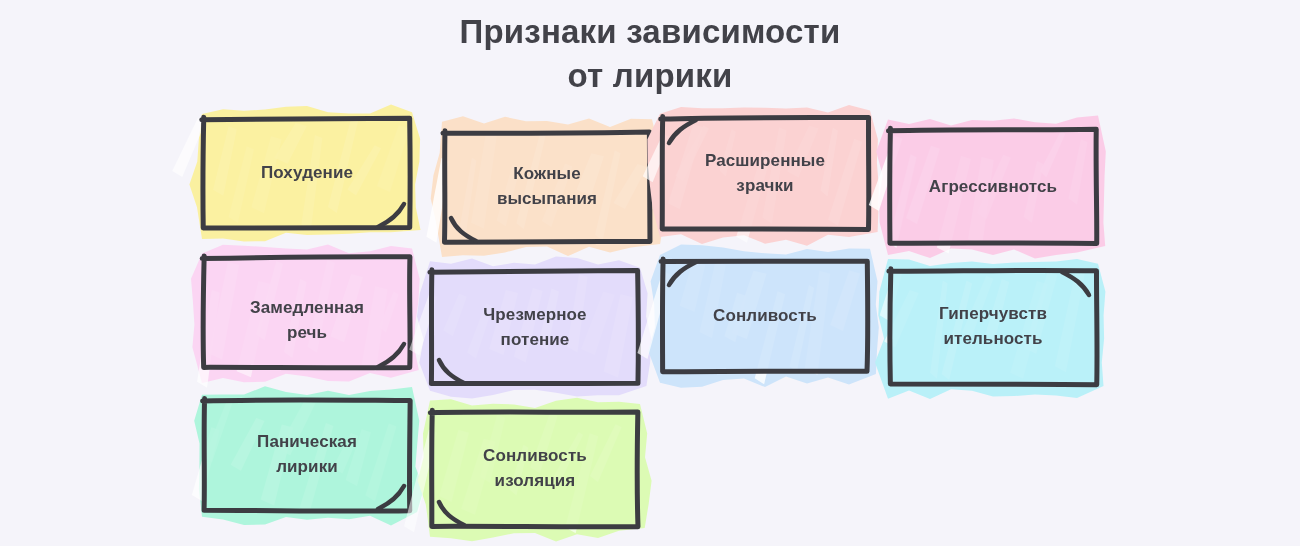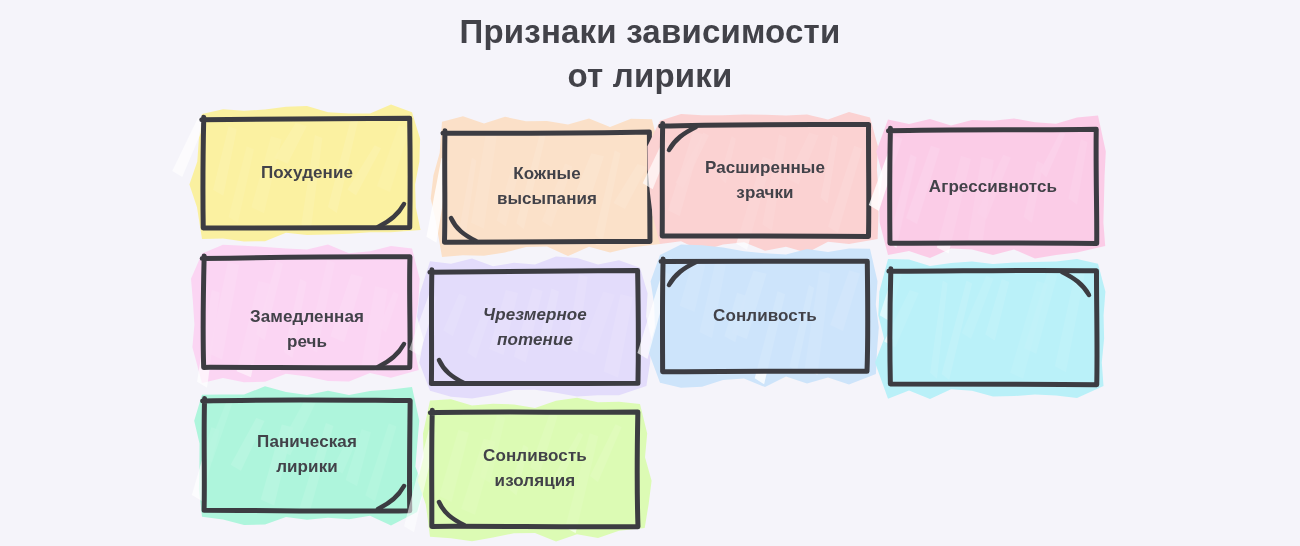--- a/index.html
+++ b/index.html
@@ -117,21 +117,21 @@
               <path d="M 195.4352003973305 34.122274497935805 L 205.05789954919172 37.122274497935805 L 183.0107481214318 78.93148775473375 L 171.38804896957058 72.93148775473375 Z" fill="#ffffff" opacity="0.7728704408489824"></path>
             </g>
             <rect x="1" y="1" width="208" height="112" fill="#fbe0c8" opacity="0.88"></rect>
           </g>
           <path d="M 0.9795539160068651 3.3626684438089547 C 63 3.345174686000845, 136.5 3.345082664997394, 207.36853812785682 1.9865465879315014 C 207.53350715197948 39.9, 208.0029338751481 79.8, 207.96271723808042 111.5203257010042 C 138.6 111.45165444296008, 67.2 111.7625024646637, 2.479553916006865 112.29871038053996 C 3.457603965194527 77.52000000000001, 2.166731566811662 37.620000000000005, 2.979553916006865 0.8626684438089547" fill="none" stroke="#3c3c42" stroke-width="5" stroke-linecap="round" stroke-linejoin="round"></path>
           <path d="M 34 111 C 22 105, 14 99, 9 88" fill="none" stroke="#3c3c42" stroke-width="4.5" stroke-linecap="round"></path>
         </svg>
         <div class="card-label" style="left:14px; top:14px; width:210px; height:114px;">Кожные
 высыпания</div>
       </div>
-      <div class="card" style="left: 646px; top: 109px; width: 238px; height: 144px; text-decoration: underline;">
+      <div class="card" style="left: 646px; top: 102px; width: 238px; height: 144px; text-decoration: underline;">
         <svg width="238" height="144" viewBox="-14 -14 238 144">
           <g>
             <path d="M 0.0 -2.3 L 21.0 -8.9 L 42.0 -7.7 L 63.0 -7.8 L 84.0 -8.4 L 105.0 -8.2 L 126.0 -7.6 L 147.0 -8.6 L 168.0 -3.6 L 189.0 -10.9 L 210.0 -5.6 L 217.9 23.2 L 216.9 46.4 L 218.7 69.6 L 218.5 92.8 L 217.6 116.0 L 189.0 121.0 L 168.0 118.7 L 147.0 129.7 L 126.0 123.8 L 105.0 127.7 L 84.0 119.3 L 63.0 121.5 L 42.0 127.9 L 21.0 118.2 L 0.0 120.9 L -7.3 92.8 L -10.1 69.6 L -12.4 46.4 L -12.6 23.2 Z" fill="#fbd2d2"></path>
             <g>
               <path d="M 2.8683433950583854 17.948248338129602 L 10.884591182120694 20.948248338129602 L -7.343843723501866 66.18011887494485 L -17.360091510564175 60.18011887494485 Z" fill="#ffffff" opacity="0.6598082416316571"></path>
               <path d="M 33.21807700415894 8.321637711526488 L 42.9310690177894 11.321637711526488 L 19.68742978962831 93.27538928305302 L 7.974437775997856 87.27538928305302 Z" fill="#ffffff" opacity="0.7153490778434548"></path>
               <path d="M 43.54476141142171 9.52570523553128 L 48.91949713315768 12.52570523553128 L 22.93324302223813 65.60312368782527 L 15.558507300502164 59.603123687825274 Z" fill="#ffffff" opacity="0.6962809259502971"></path>
               <path d="M 71.74094598436817 12.898246661516136 L 75.79187563927088 15.898246661516136 L 65.778155961333 60.4083536655161 L 59.72722630643028 54.4083536655161 Z" fill="#ffffff" opacity="0.6440852046423453"></path>
               <path d="M 102.93477475171422 33.784831240051275 L 111.70858165128955 36.784831240051275 L 86.99363439157011 126.64833261378887 L 76.21982749199478 120.64833261378887 Z" fill="#ffffff" opacity="0.5463444658986707"></path>
               <path d="M 119.12429608229947 11.620110284779324 L 126.58135523188984 14.620110284779324 L 111.89439150541497 107.46503037745602 L 102.4373323558246 101.46503037745602 Z" fill="#ffffff" opacity="0.6268627368396732"></path>
@@ -181,21 +181,21 @@
               <path d="M 125.39251760895598 3.7929670589724247 L 132.84902998185626 6.792967058972424 L 115.0255142092011 96.66398027287237 L 105.56900183630083 90.66398027287237 Z" fill="#ffffff" opacity="0.5400237031420914"></path>
               <path d="M 149.13524540433218 17.890649044486366 L 160.8942208615078 20.890649044486366 L 142.13166114141387 86.35759432240165 L 128.37268568423826 80.35759432240165 Z" fill="#ffffff" opacity="0.6824653306346995"></path>
               <path d="M 173.12586487655142 30.2638284574671 L 185.53292461999965 33.2638284574671 L 173.98690124972435 115.12051411322366 L 159.57984150627613 109.12051411322366 Z" fill="#ffffff" opacity="0.5003258791289533"></path>
               <path d="M 191.7487969442725 35.61649001249717 L 196.62540607585143 38.61649001249717 L 183.98170134609722 76.69899821507651 L 177.1050922145183 70.69899821507651 Z" fill="#ffffff" opacity="0.516307757879894"></path>
             </g>
             <rect x="1" y="1" width="208" height="112" fill="#fbd5f3" opacity="0.88"></rect>
           </g>
           <path d="M 0.167969133395673 2.557233448892118 C 63 1.4357896518761195, 136.5 0.4513473420416445, 207.92258486447165 0.8720469220746744 C 206.91891104240798 39.9, 208.7766739047381 79.8, 207.74504032730593 111.3838236500824 C 138.6 112.2699251893162, 67.2 111.29239679113253, 1.667969133395673 111.3769267385145 C 0.6829378230338337 77.52000000000001, 1.2467521994810107 37.620000000000005, 2.167969133395673 0.05723344889211779" fill="none" stroke="#3c3c42" stroke-width="5" stroke-linecap="round" stroke-linejoin="round"></path>
           <path d="M 176 111 C 188 105, 196 99, 202 88" fill="none" stroke="#3c3c42" stroke-width="4.5" stroke-linecap="round"></path>
         </svg>
-        <div class="card-label" style="left:14px; top:31px; width:210px; height:114px;">Замедленная
+        <div class="card-label" style="left:14px; top:22px; width:210px; height:114px;">Замедленная
 речь</div>
       </div>
       <div class="card" style="left: 416px; top: 256px; width: 238px; height: 144px;">
         <svg width="238" height="144" viewBox="-14 -14 238 144">
           <g>
             <path d="M 0.0 -8.8 L 21.0 -6.3 L 42.0 -11.6 L 63.0 -3.7 L 84.0 -7.2 L 105.0 -5.6 L 126.0 -13.5 L 147.0 -11.9 L 168.0 -5.4 L 189.0 -9.7 L 210.0 -2.3 L 217.6 23.2 L 216.1 46.4 L 221.5 69.6 L 220.1 92.8 L 216.4 116.0 L 189.0 125.2 L 168.0 125.2 L 147.0 126.5 L 126.0 122.8 L 105.0 119.7 L 84.0 120.1 L 63.0 124.9 L 42.0 128.5 L 21.0 126.8 L 0.0 120.8 L -10.7 92.8 L -6.4 69.6 L -13.0 46.4 L -10.2 23.2 Z" fill="#e3dcfb"></path>
             <g>
               <path d="M -0.8309494003941764 23.79658806096445 L 7.176308531478334 26.79658806096445 L -10.74422806105039 85.5505417738208 L -20.7514859929229 79.5505417738208 Z" fill="#ffffff" opacity="0.5100313030975231"></path>
               <path d="M 29.177886163050204 23.683389400246917 L 36.648955743432936 26.683389400246917 L 22.784406132795297 66.17244189867046 L 13.313336552412563 60.172441898670456 Z" fill="#ffffff" opacity="0.6637431459862209"></path>
               <path d="M 55.908908591520884 33.46348870532913 L 62.711789488524 36.46348870532913 L 45.929591611893464 88.37797165790386 L 37.12671071489035 82.37797165790386 Z" fill="#ffffff" opacity="0.5962452895671551"></path>
@@ -204,21 +204,21 @@
               <path d="M 121.52662836902459 18.539210377316188 L 128.98286735357982 21.539210377316188 L 117.59107556155982 80.46724416891789 L 108.13483657700459 74.46724416891789 Z" fill="#ffffff" opacity="0.8466041864562819"></path>
               <path d="M 149.06247189181155 4.021878588369003 L 157.54003168459985 7.021878588369003 L 147.45654300409979 82.52951900017403 L 136.9789832113115 76.52951900017403 Z" fill="#ffffff" opacity="0.7448770128608467"></path>
               <path d="M 173.25157233257923 21.79369108560839 L 184.86484009573687 24.79369108560839 L 164.7242384736652 85.01650643542084 L 151.11097071050756 79.01650643542084 Z" fill="#ffffff" opacity="0.5238767377090424"></path>
               <path d="M 190.51999579325317 24.374817315987144 L 202.8145749222623 27.374817315987144 L 187.9720190893598 107.44737601476477 L 173.67743996035068 101.44737601476477 Z" fill="#ffffff" opacity="0.7807868637198461"></path>
             </g>
             <rect x="1" y="1" width="208" height="114" fill="#e3dcfb" opacity="0.88"></rect>
           </g>
           <path d="M -0.1025591274747244 2.2887551172531726 C 63 1.5993279742070734, 136.5 1.086768901801453, 207.6072671097771 0.5005470334557323 C 208.41404567334246 40.599999999999994, 208.53458724770192 81.19999999999999, 207.9724813571875 113.33832296644181 C 138.6 113.676015437698, 67.2 113.13569489995548, 1.3974408725252756 113.60299885808769 C 1.9580491100047241 78.88000000000001, 0.9400924103707935 38.28, 1.8974408725252756 -0.21124488274682762" fill="none" stroke="#3c3c42" stroke-width="5" stroke-linecap="round" stroke-linejoin="round"></path>
           <path d="M 34 113 C 22 107, 14 101, 9 90" fill="none" stroke="#3c3c42" stroke-width="4.5" stroke-linecap="round"></path>
         </svg>
-        <div class="card-label" style="left:14px; top:14px; width:210px; height:116px;font-style:italic;">Чрезмерное
+        <div class="card-label" style="left:14px; top:14px; width:210px; height:116px;">Чрезмерное
 потение</div>
       </div>
       <div class="card" style="left: 646px; top: 244px; width: 238px; height: 144px; text-decoration: underline;">
         <svg width="238" height="144" viewBox="-14 -14 238 144">
           <g>
             <path d="M 0.0 -2.9 L 21.0 -13.4 L 42.0 -12.8 L 63.0 -10.4 L 84.0 -6.8 L 105.0 -4.7 L 126.0 -3.4 L 147.0 -8.9 L 168.0 -6.0 L 189.0 -9.4 L 210.0 -9.3 L 217.5 23.2 L 215.8 46.4 L 218.8 69.6 L 217.0 92.8 L 215.9 116.0 L 189.0 126.6 L 168.0 119.4 L 147.0 125.4 L 126.0 118.5 L 105.0 129.1 L 84.0 120.4 L 63.0 122.1 L 42.0 128.7 L 21.0 129.7 L 0.0 124.8 L -11.8 92.8 L -5.1 69.6 L -5.8 46.4 L -9.4 23.2 Z" fill="#cde4fa"></path>
             <g>
               <path d="M 2.6026196699613884 13.37270129614761 L 10.6068809834373 16.37270129614761 L -12.544356173877006 100.90068274425406 L -22.548617487352917 94.90068274425406 Z" fill="#ffffff" opacity="0.6934389903614661"></path>
               <path d="M 32.49782255152037 4.057306618296827 L 45.22158465694783 7.057306618296827 L 34.483398252151346 53.65812610225577 L 19.75963614672388 47.65812610225577 Z" fill="#ffffff" opacity="0.6465411687004763"></path>
               <path d="M 55.36362431604753 4.322749844643055 L 65.64255360620334 7.322749844643055 L 51.928374474335804 80.1162543072144 L 39.649445184179996 74.1162543072144 Z" fill="#ffffff" opacity="0.6795667441604349"></path>
@@ -249,20 +249,22 @@
               <path d="M 113.79484988916185 10.964448544163677 L 121.25054209702698 13.964448544163677 L 106.7221982588267 72.5924335978389 L 97.26650605096157 66.5924335978389 Z" fill="#ffffff" opacity="0.7597651527586999"></path>
               <path d="M 148.91692486677033 12.996881753091591 L 159.83165333497493 15.996881753091591 L 135.1063067187614 110.84195453973668 L 122.1915782505568 104.84195453973668 Z" fill="#ffffff" opacity="0.5197003771501597"></path>
               <path d="M 159.5029872381156 3.8568987900176075 L 169.52867104069205 6.856898790017608 L 148.1989129224782 86.02726404596797 L 136.17322911990175 80.02726404596797 Z" fill="#ffffff" opacity="0.5709784548692205"></path>
               <path d="M 188.0623934912145 0.6528355279684398 L 197.1929126067021 3.6528355279684397 L 177.95265456750303 104.2193686415808 L 166.82213545201543 98.2193686415808 Z" fill="#ffffff" opacity="0.6097450750737871"></path>
             </g>
             <rect x="1" y="1" width="208" height="116" fill="#b9f0f8" opacity="0.88"></rect>
           </g>
           <path d="M 0.8563843514829728 3.2517984546737733 C 63 3.426404619567473, 136.5 1.4576120209019745, 208.47663160108647 2.857547257661398 C 208.50431493386097 41.3, 209.55041393432805 82.6, 208.72736341709026 116.7473215998591 C 138.6 115.98819593516009, 67.2 116.32229111829986, 2.3563843514829728 115.95514309718752 C 1.608271682596087 80.24000000000001, 1.8267728328488513 38.940000000000005, 2.8563843514829728 0.7517984546737733" fill="none" stroke="#3c3c42" stroke-width="5" stroke-linecap="round" stroke-linejoin="round"></path>
           <path d="M 174 4 C 186 10, 195 16, 201 27" fill="none" stroke="#3c3c42" stroke-width="4.5" stroke-linecap="round"></path>
         </svg>
+        <div class="card-label" style="left:14px; top:14px; width:210px; height:118px;">Гиперчувств
+ительность</div>
       </div>
       <div class="card" style="left: 188px; top: 384px; width: 238px; height: 142px;">
         <svg width="238" height="142" viewBox="-14 -14 238 142">
           <g>
             <path d="M 0.0 -3.2 L 21.0 -3.6 L 42.0 -3.4 L 63.0 -11.7 L 84.0 -6.0 L 105.0 -3.0 L 126.0 -7.3 L 147.0 -3.1 L 168.0 -7.1 L 189.0 -8.6 L 210.0 -11.1 L 217.3 22.8 L 215.3 45.6 L 213.4 68.4 L 221.7 91.2 L 215.1 114.0 L 189.0 127.4 L 168.0 117.8 L 147.0 121.3 L 126.0 119.8 L 105.0 121.7 L 84.0 119.0 L 63.0 126.4 L 42.0 127.1 L 21.0 121.5 L 0.0 118.8 L -3.1 91.2 L -2.6 68.4 L -2.5 45.6 L -7.8 22.8 Z" fill="#aef5dc"></path>
             <g>
               <path d="M 9.469757810672519 29.13380833925103 L 17.468025887355232 32.13380833925103 L -0.14461239207965804 103.1119825231675 L -10.142880468762371 97.1119825231675 Z" fill="#ffffff" opacity="0.7102543647263705"></path>
               <path d="M 25.137695321941464 1.8919489842392028 L 30.36684246907648 4.891948984239203 L 9.88138246851171 64.61588255211328 L 2.6522353213766934 58.61588255211328 Z" fill="#ffffff" opacity="0.6121372141289871"></path>
               <path d="M 54.27305576510081 19.931595051671934 L 62.50408183737107 22.931595051671934 L 38.925940187578966 72.75639168637468 L 28.694914115308706 66.75639168637468 Z" fill="#ffffff" opacity="0.8462096533469945"></path>
               <path d="M 79.82575330401376 26.498990385177535 L 91.17732739651328 29.498990385177535 L 72.10211608661537 107.54262964090577 L 58.75054199411585 101.54262964090577 Z" fill="#ffffff" opacity="0.8297993048371741"></path>

